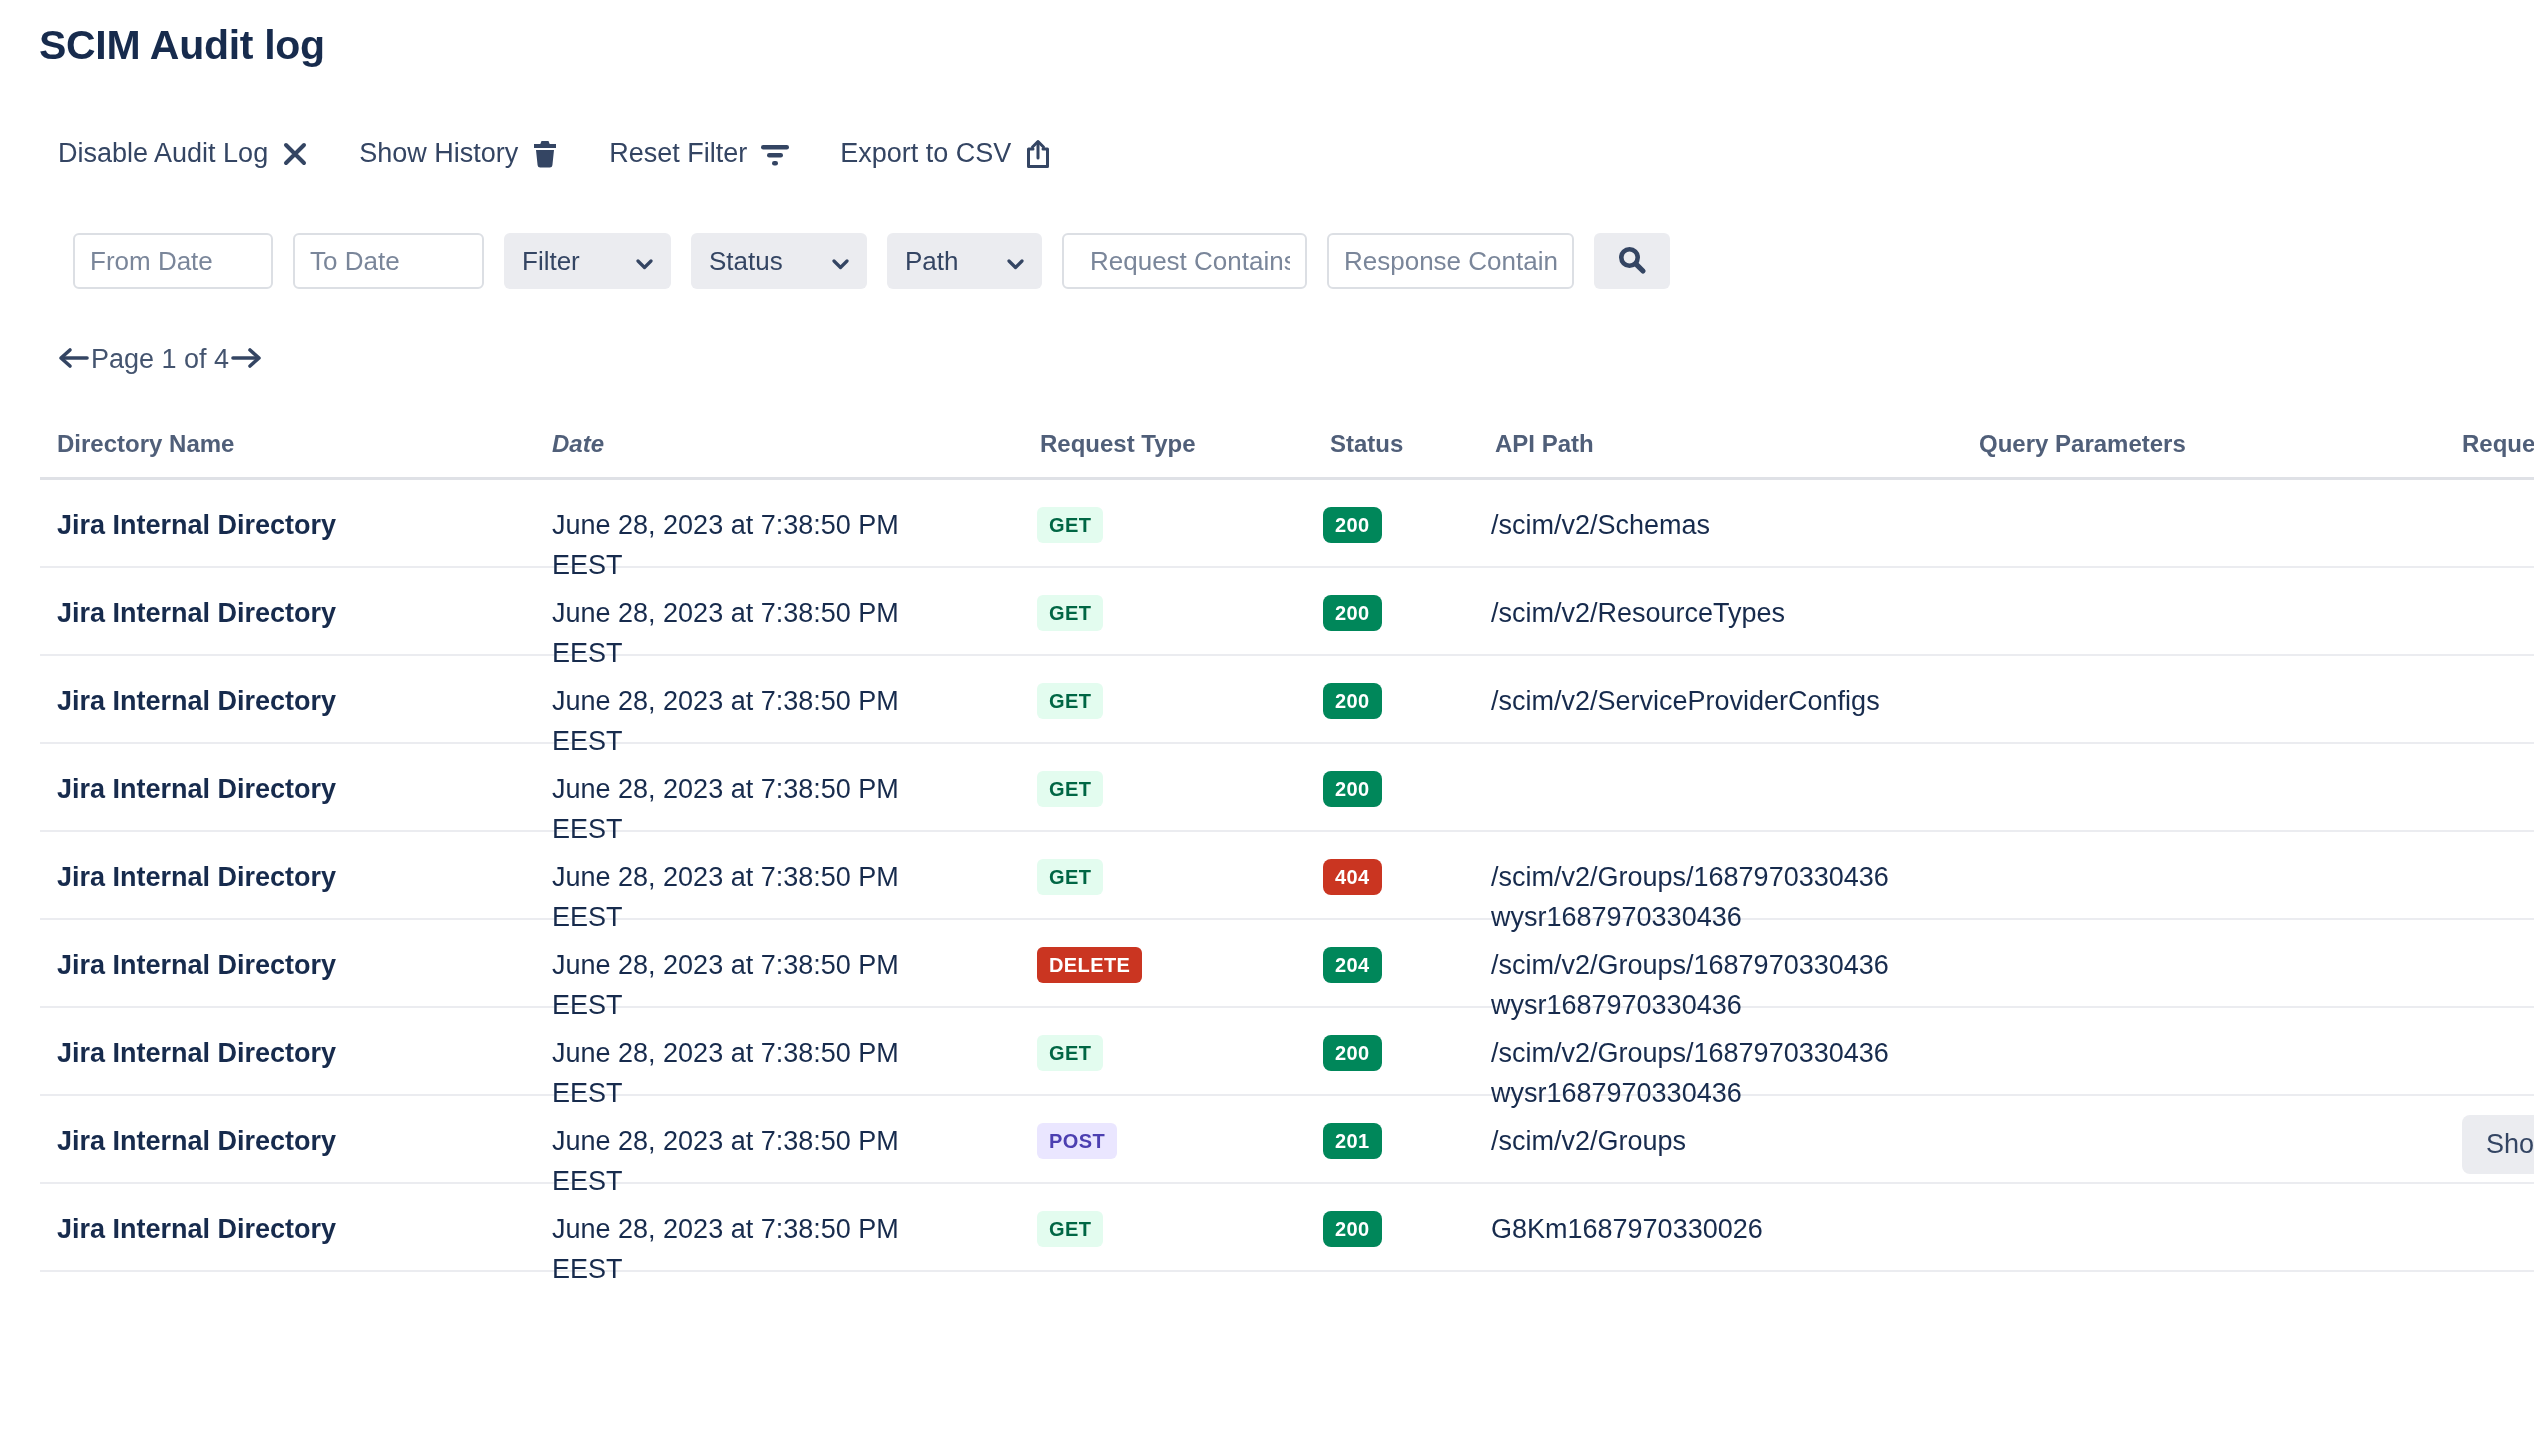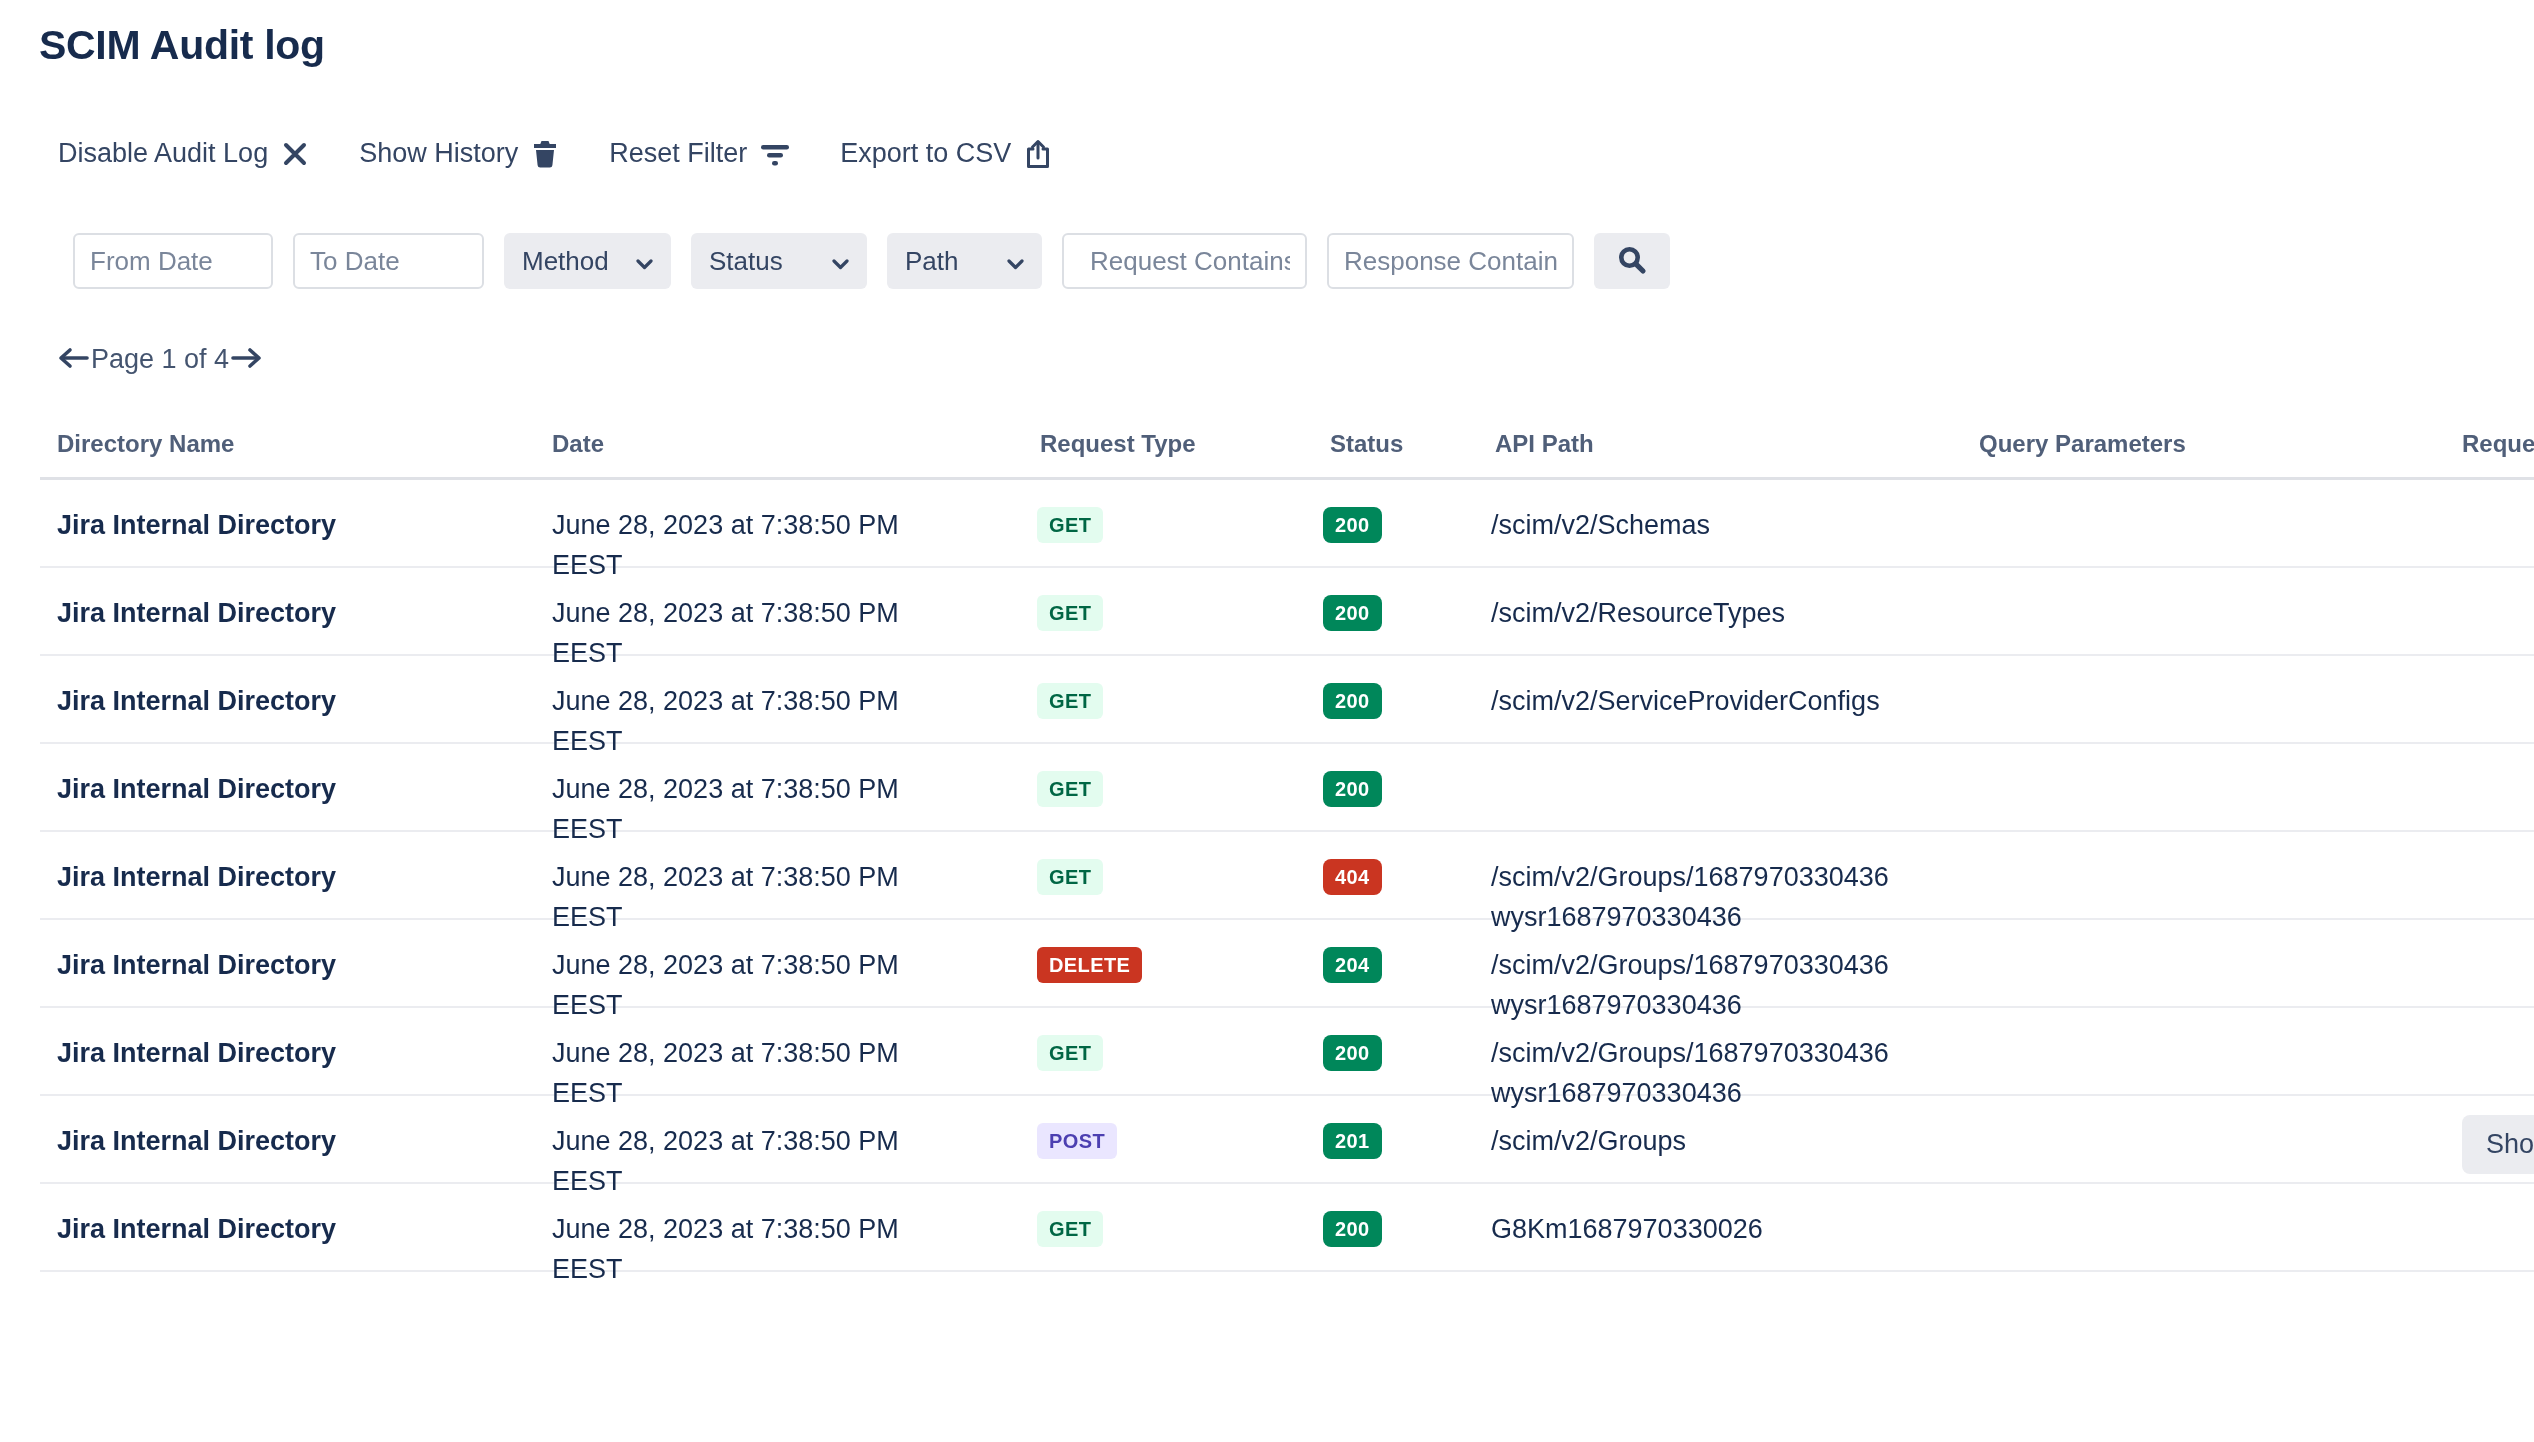--- a/index.html
+++ b/index.html
@@ -76,21 +76,21 @@
   
   .audit-table { position: absolute; left: 0; top: 410px; width: 2534px; }
   .thead {
     position: relative; margin-left: 40px; height: 70px;
     border-bottom: 3px solid #DFE1E6;
   }
   .th {
     position: absolute; top: 20px;
     font-size: 24px; font-weight: 700; color: #505F79; white-space: nowrap;
   }
-  .th-0 { left: 17px; }   .th-1 { left: 512px; }  .th-2 { left: 1000px; }
+  .th-0 { left: 17px; }   .th-1 { left: 512px; font-style: italic; }  .th-2 { left: 1000px; }
   .th-3 { left: 1290px; } .th-4 { left: 1455px; } .th-5 { left: 1939px; }
   .th-6 { left: 2422px; }
 
   .tbody { margin-left: 40px; }
   .row { position: relative; height: 88px; border-bottom: 2px solid #EBECF0; }
   .cell { position: absolute; top: 25px; white-space: nowrap; }
   .cell .line { display: block; font-size: 27px; line-height: 40px; }
   .c-dir   { left: 17px;  font-weight: 700; color: #172B4D; }
   .c-date  { left: 512px; color: #172B4D; }
   .c-meth  { left: 997px;  top: 27px; }
@@ -161,21 +161,21 @@
             <path d="M8.5 8 L14 2.5 L19.5 8"></path>
           </svg>
       </span>
     </button>
   </nav>
 
   <div class="filter-bar">
     <input class="text-filter f-from" placeholder="From Date" style="">
     <input class="text-filter f-to" placeholder="To Date" style="">
     <button class="select-filter f-method">
-      <span>Method</span>
+      <span>Filter</span>
       <span>
         <svg width="17" height="11" viewBox="0 0 17 11" fill="none">
             <path d="M2 2 L8.5 8.5 L15 2" stroke="#344563" stroke-width="3.2" stroke-linecap="round" stroke-linejoin="round"></path>
           </svg>
       </span>
     </button>
     <button class="select-filter f-status">
       <span>Status</span>
       <span>
         <svg width="17" height="11" viewBox="0 0 17 11" fill="none">

